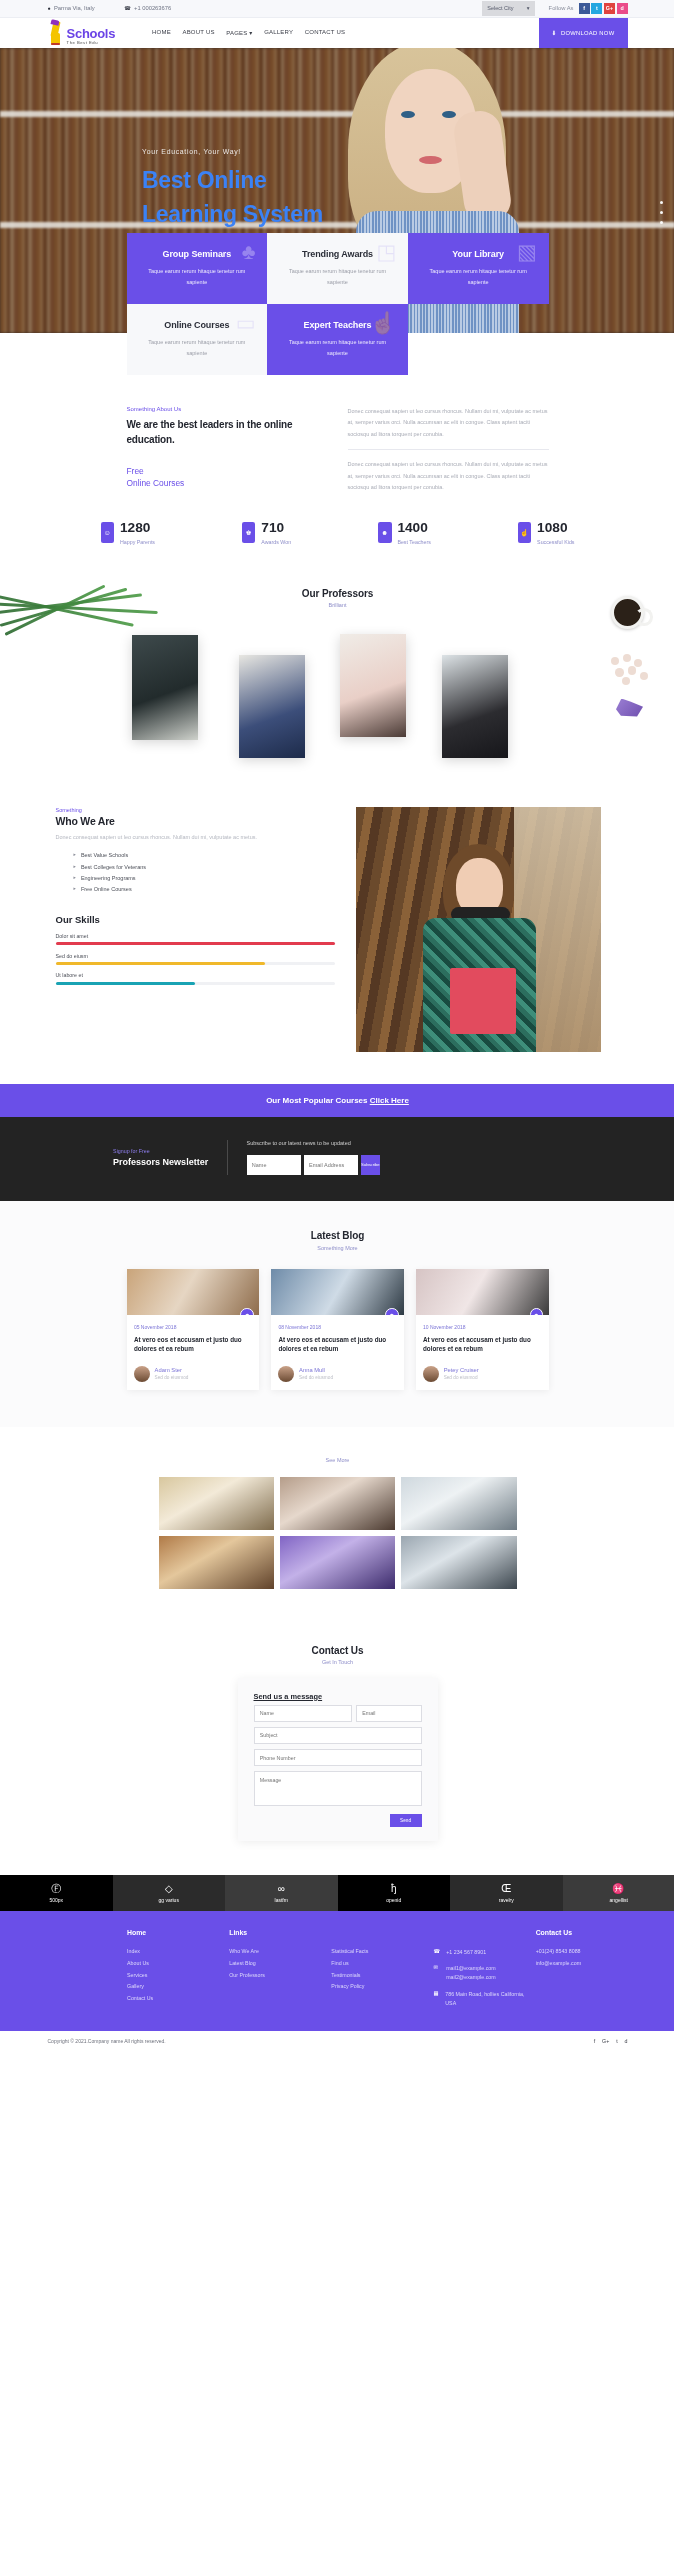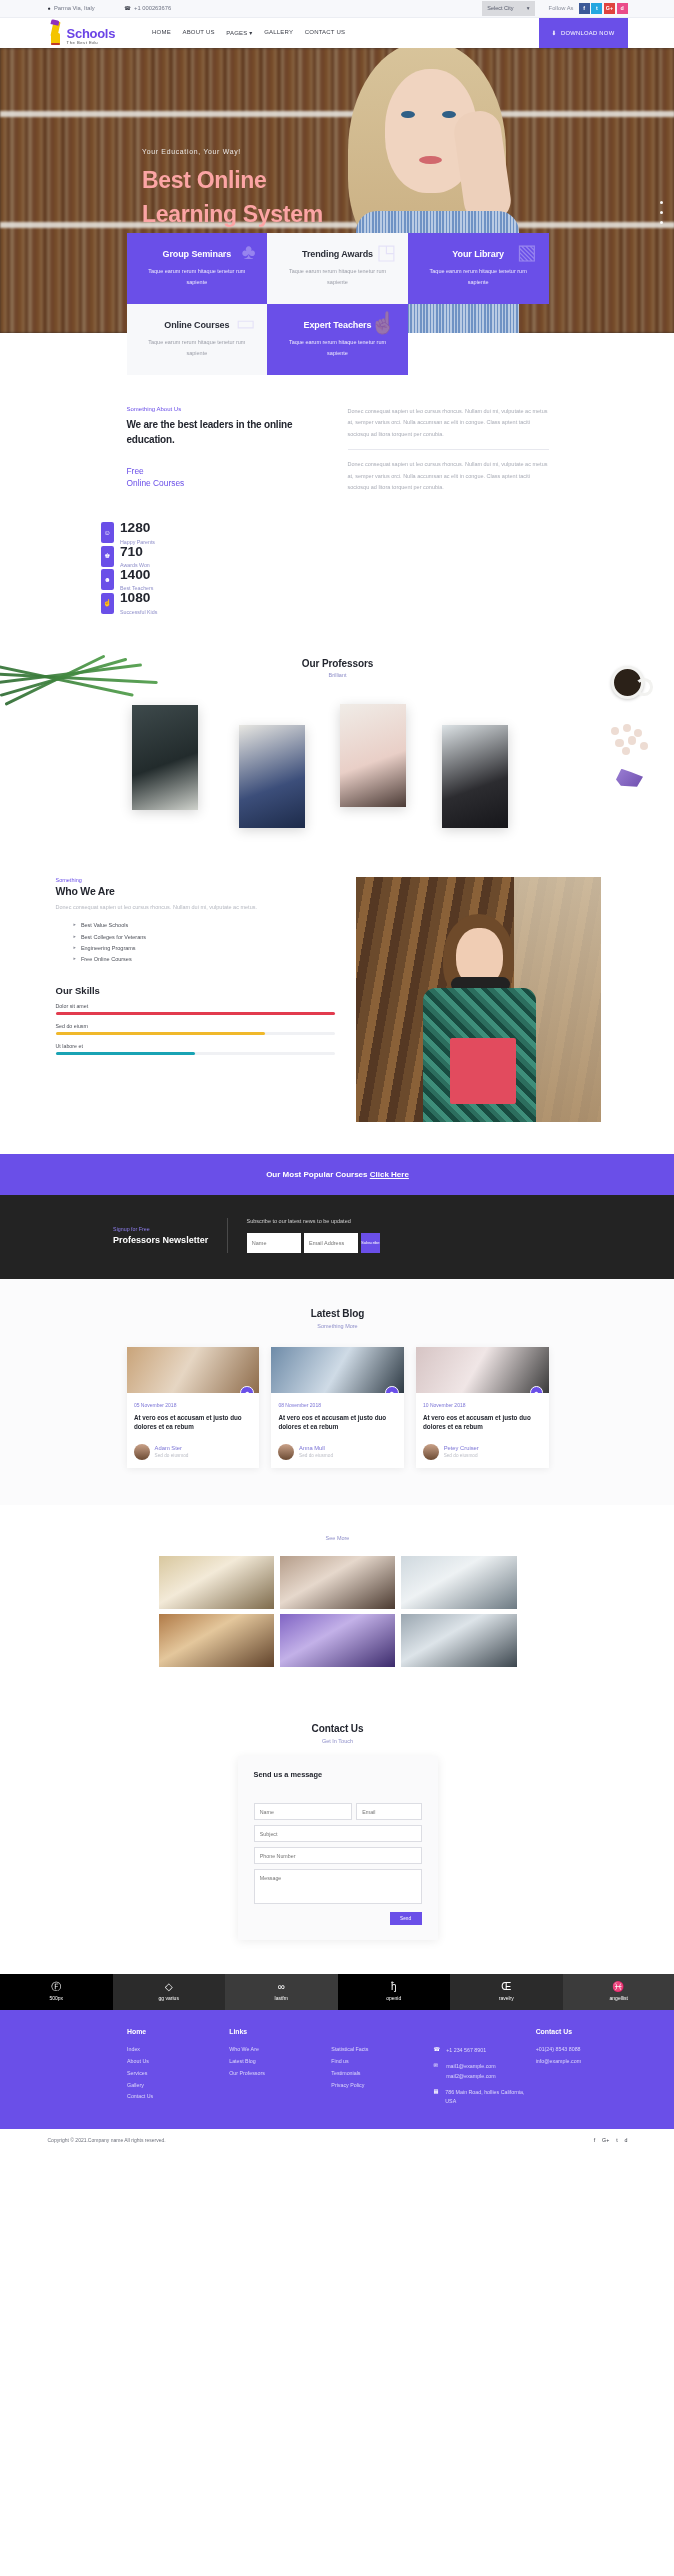--- a/index.html
+++ b/index.html
@@ -97,21 +97,21 @@
     position: absolute; left: 29px; top: 163px; width: 163px; height: 126px;
     background: repeating-linear-gradient(90deg,#6f92c4 0 1.6px,#b9cbe4 1.6px 3.2px);
     border-radius: 21px 21px 0 0;
   }
   .girl .arm {
     position: absolute; left: 132px; top: 63px; width: 47px; height: 111px;
     background: #edd0bb; border-radius: 21px; transform: rotate(-8deg);
   }
   .hero-txt { position: absolute; left: 142px; top: 100px; z-index: 4; }
   .hero-sub { font-size: 6.9px; color: #ece9e6; letter-spacing: 0.7px; margin-bottom: 8.4px; }
-  .hero-h1 { font-size: 23px; color: #fca5a5; font-weight: bold; line-height: 1.5; letter-spacing: -0.3px; }
+  .hero-h1 { font-size: 23px; color: #3b82f6; font-weight: bold; line-height: 1.5; letter-spacing: -0.3px; }
   .hero-cta { margin-top: 22px; font-size: 5.5px; color: #e4e0db; letter-spacing: 0.2px; }
   .hero-rule { width: 20px; height: 1.6px; background: #fff; margin-top: 12.6px; }
   .hero-dots { position: absolute; right: 11.6px; top: 153px; display: flex; flex-direction: column; gap: 6.9px; z-index: 4; }
   .hero-dots i { width: 3.2px; height: 3.2px; border-radius: 50%; background: #fff; display: block; opacity: .95; }
 
   
   .feat-wrap { position: relative; margin-top: -100px; z-index: 6; }
   .feat-grid { width: 422px; margin: 0 auto; display: grid; grid-template-columns: repeat(3,1fr); }
   .feat {
     height: 71px; padding: 13.7px 18px; position: relative; overflow: hidden;
@@ -133,21 +133,21 @@
   .about-inner { width: 422px; margin: 0 auto; display: flex; gap: 26px; }
   .about-l { width: 195px; }
   .about-l .eyebrow { color: #6a4fe8; font-size: 6px; margin-bottom: 5.3px; }
   .about-l h2 { font-size: 10px; color: #23262f; line-height: 1.5; font-weight: bold; letter-spacing: -0.2px; }
   .about-l .free { margin-top: 18px; font-size: 8.4px; color: #6a4fe8; line-height: 1.45; }
   .about-r { flex: 1; }
   .about-r p { font-size: 5.5px; color: #a9acb6; line-height: 2.15; }
   .about-r hr { border: none; border-top: 0.5px solid #e7e8ee; margin: 8.4px 0; }
 
   
-  .counters { width: 474px; margin: 27px auto 0; display: flex; justify-content: space-between; flex-direction: column; }
+  .counters { width: 474px; margin: 27px auto 0; display: flex; justify-content: space-between; }
   .cnt { display: flex; align-items: center; gap: 5.8px; }
   .cnt .box {
     width: 13.7px; height: 21px; background: #6a4fe8; border-radius: 2.1px; color: #fff;
     display: flex; align-items: center; justify-content: center; font-size: 6.9px;
   }
   .cnt .num { font-size: 13.7px; font-weight: bold; color: #23262f; line-height: 1; }
   .cnt .lbl { font-size: 5.3px; color: #8e8ec9; margin-top: 3.7px; }
 
   
   .profs { position: relative; margin-top: 25px; padding: 18px 0 32px; overflow: hidden; }
@@ -199,21 +199,21 @@
     background: linear-gradient(#d9c9ae,#b79c78); opacity: .85; }
   .wp-person { position: absolute; left: 63px; top: 37px; width: 121px; height: 208px; }
   .wp-person .hair { position: absolute; left: 24px; top: 0; width: 71px; height: 87px; background: #6e4a2a; border-radius: 50% 50% 40% 40%; }
   .wp-person .face { position: absolute; left: 37px; top: 13.7px; width: 47px; height: 59px; background: #f0cdb4; border-radius: 46%; }
   .wp-person .shirt { position: absolute; left: 4.2px; top: 74px; width: 113px; height: 137px;
     background: repeating-linear-gradient(45deg,#2c6e5e 0 4.7px,#3e8e7a 4.7px 9.5px,#184b40 9.5px 14.2px); border-radius: 12.6px 12.6px 0 0; }
   .wp-person .book { position: absolute; left: 31px; top: 124px; width: 66px; height: 66px; background: #e24b5e; border-radius: 2.1px; }
   .wp-person .hp { position: absolute; left: 32px; top: 63px; width: 59px; height: 14.8px; background: #222; border-radius: 7.4px; }
 
   
-  .popbar { background: #6a4fe8; height: 41px; display: flex; align-items: center; justify-content: center; }
+  .popbar { background: #6a4fe8; height: 33px; display: flex; align-items: center; justify-content: center; }
   .popbar .t { color: #fff; font-size: 8px; font-weight: bold; }
   .popbar .t a { color: #fff; text-decoration: underline; }
 
   
   .news { background: #232323; padding: 23px 0 26px; }
   .news-inner { width: 474px; margin: 0 auto; display: flex; align-items: center; }
   .news-l { width: 126px; padding-left: 12.6px; }
   .news-l .eyebrow { color: #8f7ff0; font-size: 5.3px; }
   .news-l h3 { color: #fff; font-size: 9px; font-weight: bold; margin-top: 3.7px; }
   .news-r { flex: 1; padding-left: 19px; border-left: 0.5px solid #4a4a4a; }
@@ -257,21 +257,21 @@
   .g1 { background: linear-gradient(150deg,#d8c79e,#f3ead8 40%,#7e6b4c); }
   .g2 { background: linear-gradient(150deg,#b59d8a,#e6d8cc 40%,#4b3a30); }
   .g3 { background: linear-gradient(150deg,#cfd8de,#eef2f4 40%,#6d7a83); }
   .g4 { background: linear-gradient(150deg,#b07a47,#e4c79c 40%,#60422a); }
   .g5 { background: linear-gradient(150deg,#8064c4,#c3b1e8 40%,#3b2a6b); }
   .g6 { background: linear-gradient(150deg,#9aa6b0,#dde4e9 40%,#3c464e); }
 
   
   .contact { padding: 24px 0 34px; }
   .cform-wrap { width: 200px; margin: 12.6px auto 0; background: #fafafb; box-shadow: 0 2.1px 9.5px rgba(0,0,0,.08); padding: 13.7px 16px 14.8px; }
-  .cform-wrap h3 { font-size: 7.4px; font-weight: bold; color: #23262f; margin-bottom: 24px; }
+  .cform-wrap h3 { font-size: 7.4px; font-weight: bold; color: #23262f; margin-bottom: 4px; text-decoration: underline; }
   .cform input, .cform textarea {
     border: 0.5px solid #dcdde3; background: #fff; font-size: 5.3px; color: #555;
     padding: 4.7px 5.3px; font-family: "Liberation Sans", sans-serif; width: 100%; outline: none;
   }
   .cform .row2 { display: flex; gap: 4.2px; margin-bottom: 4.7px; }
   .cform .row2 .a { width: 60%; } .cform .row2 .b { width: 40%; }
   .cform .fld { margin-bottom: 4.7px; }
   .cform textarea { height: 35px; resize: none; }
   .cform .sendrow { display: flex; justify-content: flex-end; margin-top: 6.3px; }
   .cform button {

